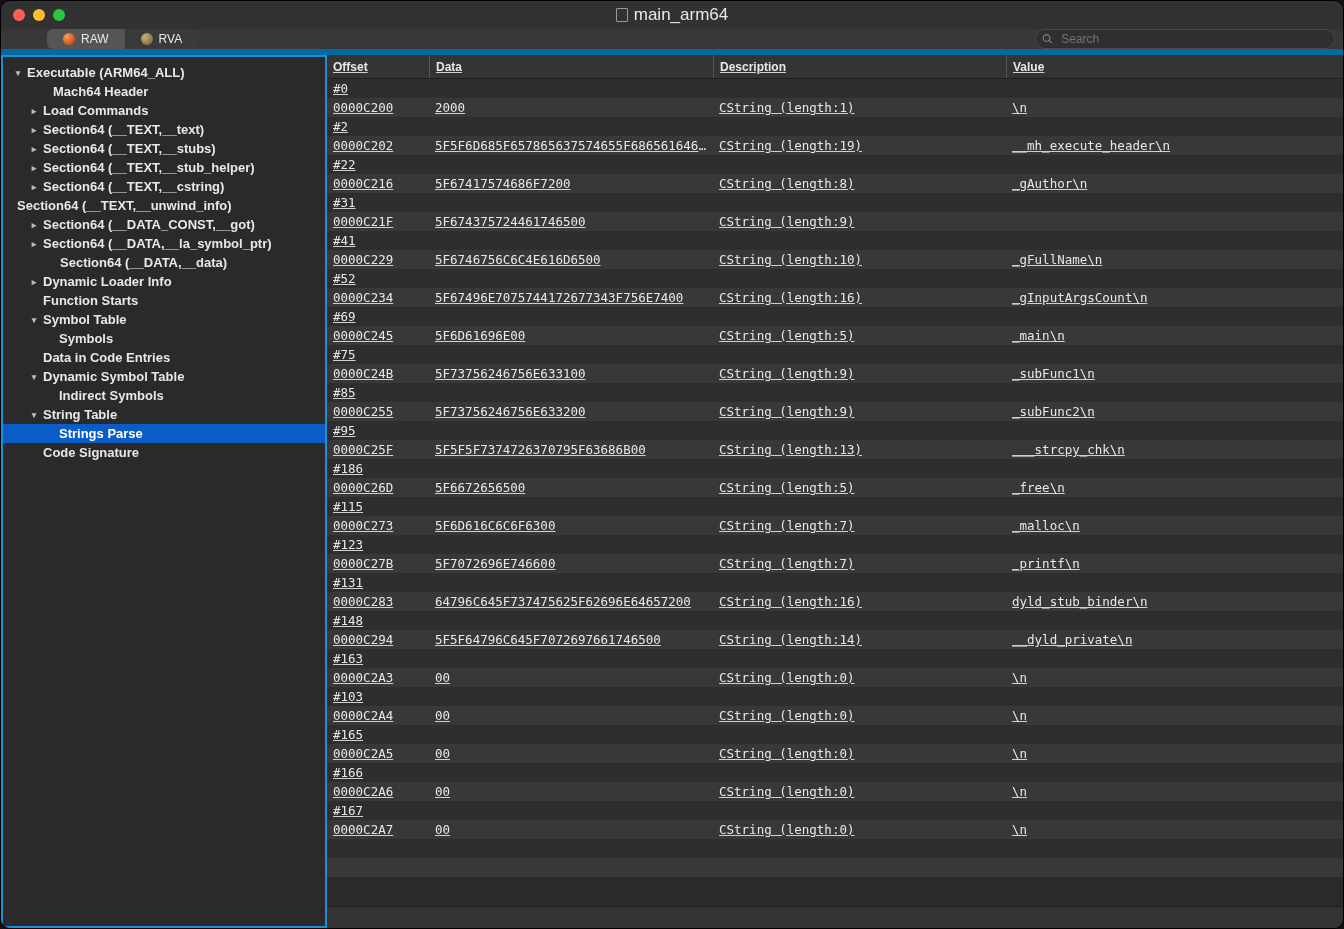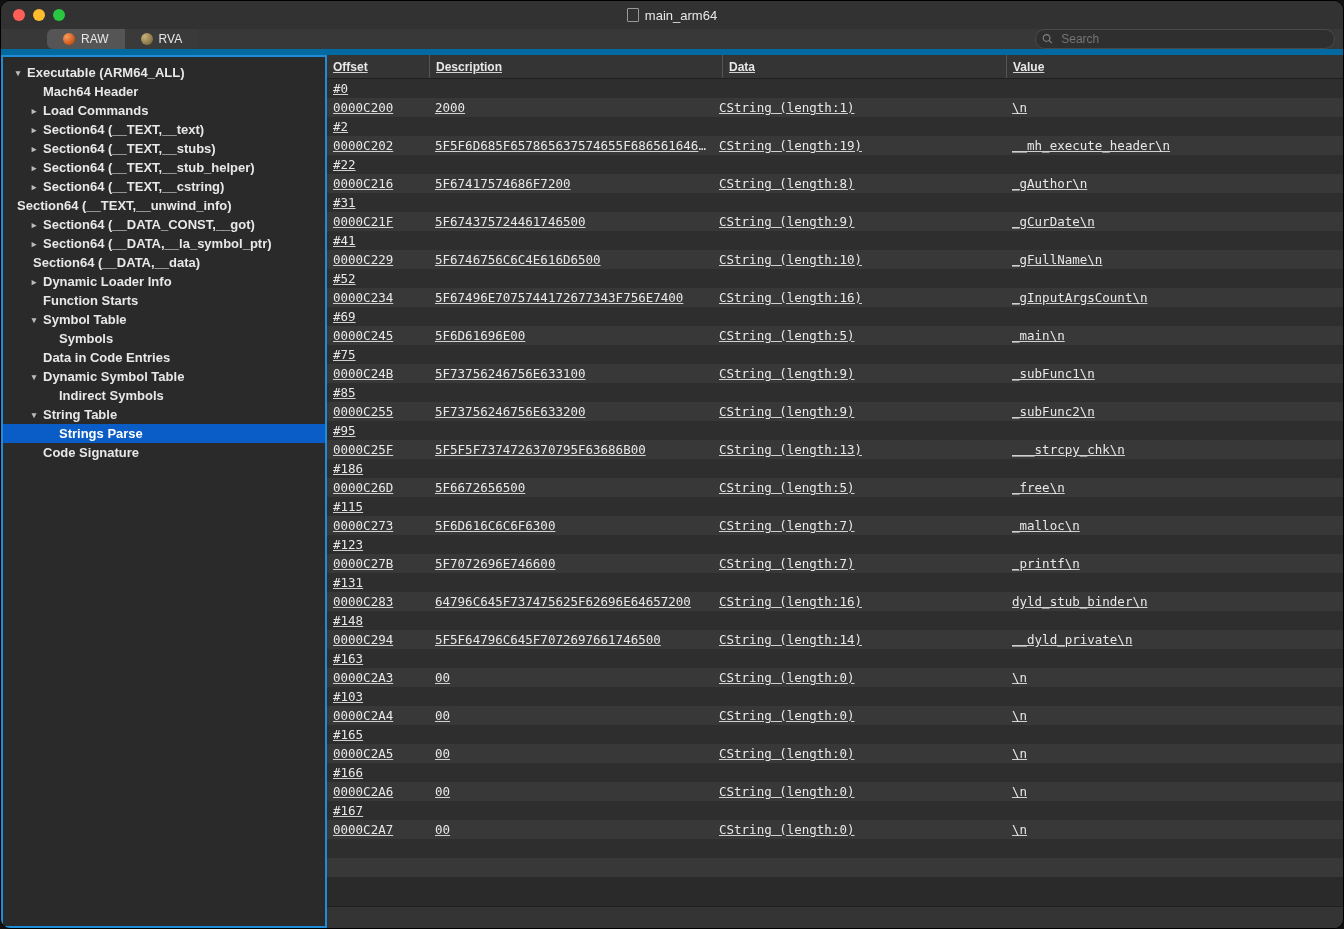--- a/index.html
+++ b/index.html
@@ -59,21 +59,21 @@
   }
   .dot.red { background: var(--traffic-red); }
   .dot.yellow { background: var(--traffic-yellow); }
   .dot.green { background: var(--traffic-green); }
   .title-wrap {
     position: absolute; left: 0; right: 0;
     text-align: center;
     pointer-events: none;
     display: flex; align-items: center; justify-content: center; gap: 6px;
     color: var(--text-bright);
-    font-size: 13px;
+    font-size: 17px;
   }
   .doc-icon {
     width: 12px; height: 14px;
     border: 1px solid #999; border-radius: 1px;
     display: inline-block;
   }
   .toolbar {
     height: 26px;
     background: var(--bg-toolbar);
     display: flex;
@@ -242,21 +242,21 @@
     </div>
   </div>
 
   <div class="body">
 
     <div class="sidebar" id="sidebar">
         <div class="tree-row" style="padding-left: 10px;">
           <span class="disclosure ">▾</span>
           <span>Executable  (ARM64_ALL)</span>
         </div>
-        <div class="tree-row" style="padding-left: 26px;">
+        <div class="tree-row" style=" margin-left: 36px;">
           <span class="disclosure none">▸</span>
           <span>Mach64 Header</span>
         </div>
         <div class="tree-row" style="padding-left: 26px;">
           <span class="disclosure ">▸</span>
           <span>Load Commands</span>
         </div>
         <div class="tree-row" style="padding-left: 26px;">
           <span class="disclosure ">▸</span>
           <span>Section64 (__TEXT,__text)</span>
@@ -278,21 +278,21 @@
           <span>Section64 (__TEXT,__unwind_info)</span>
         </div>
         <div class="tree-row" style="padding-left: 26px;">
           <span class="disclosure ">▸</span>
           <span>Section64 (__DATA_CONST,__got)</span>
         </div>
         <div class="tree-row" style="padding-left: 26px;">
           <span class="disclosure ">▸</span>
           <span>Section64 (__DATA,__la_symbol_ptr)</span>
         </div>
-        <div class="tree-row" style="padding-left: 16px;">
+        <div class="tree-row" style="padding-left: 43px;">
           <span class="disclosure none">▸</span>
           <span>Section64 (__DATA,__data)</span>
         </div>
         <div class="tree-row" style="padding-left: 26px;">
           <span class="disclosure ">▸</span>
           <span>Dynamic Loader Info</span>
         </div>
         <div class="tree-row" style="padding-left: 26px;">
           <span class="disclosure none">▸</span>
           <span>Function Starts</span>
@@ -327,22 +327,22 @@
         </div>
         <div class="tree-row" style="padding-left: 26px;">
           <span class="disclosure none">▸</span>
           <span>Code Signature</span>
         </div>
       </div>
 
     <div class="main">
       <div class="grid-header">
         <div class="col offset">Offset</div>
+        <div class="col data">Data</div>
         <div class="col desc">Description</div>
-        <div class="col data">Data</div>
         <div class="col value">Value</div>
       </div>
       <div class="grid-body" id="grid-body">
           <div class="row even">
             <div class="col offset">#0</div>
             <div class="col data"></div>
             <div class="col desc"></div>
             <div class="col value"></div>
           </div>
           <div class="row odd">
@@ -378,21 +378,20 @@
           <div class="row even">
             <div class="col offset">#31</div>
             <div class="col data"></div>
             <div class="col desc"></div>
             <div class="col value"></div>
           </div>
           <div class="row odd">
             <div class="col offset">0000C21F</div>
             <div class="col data">5F674375724461746500</div>
             <div class="col desc">CString (length:9)</div>
-            <div class="col value">_gCurDate\n</div>
           </div>
           <div class="row even">
             <div class="col offset">#41</div>
             <div class="col data"></div>
             <div class="col desc"></div>
             <div class="col value"></div>
           </div>
           <div class="row odd">
             <div class="col offset">0000C229</div>
             <div class="col data">5F6746756C6C4E616D6500</div>

